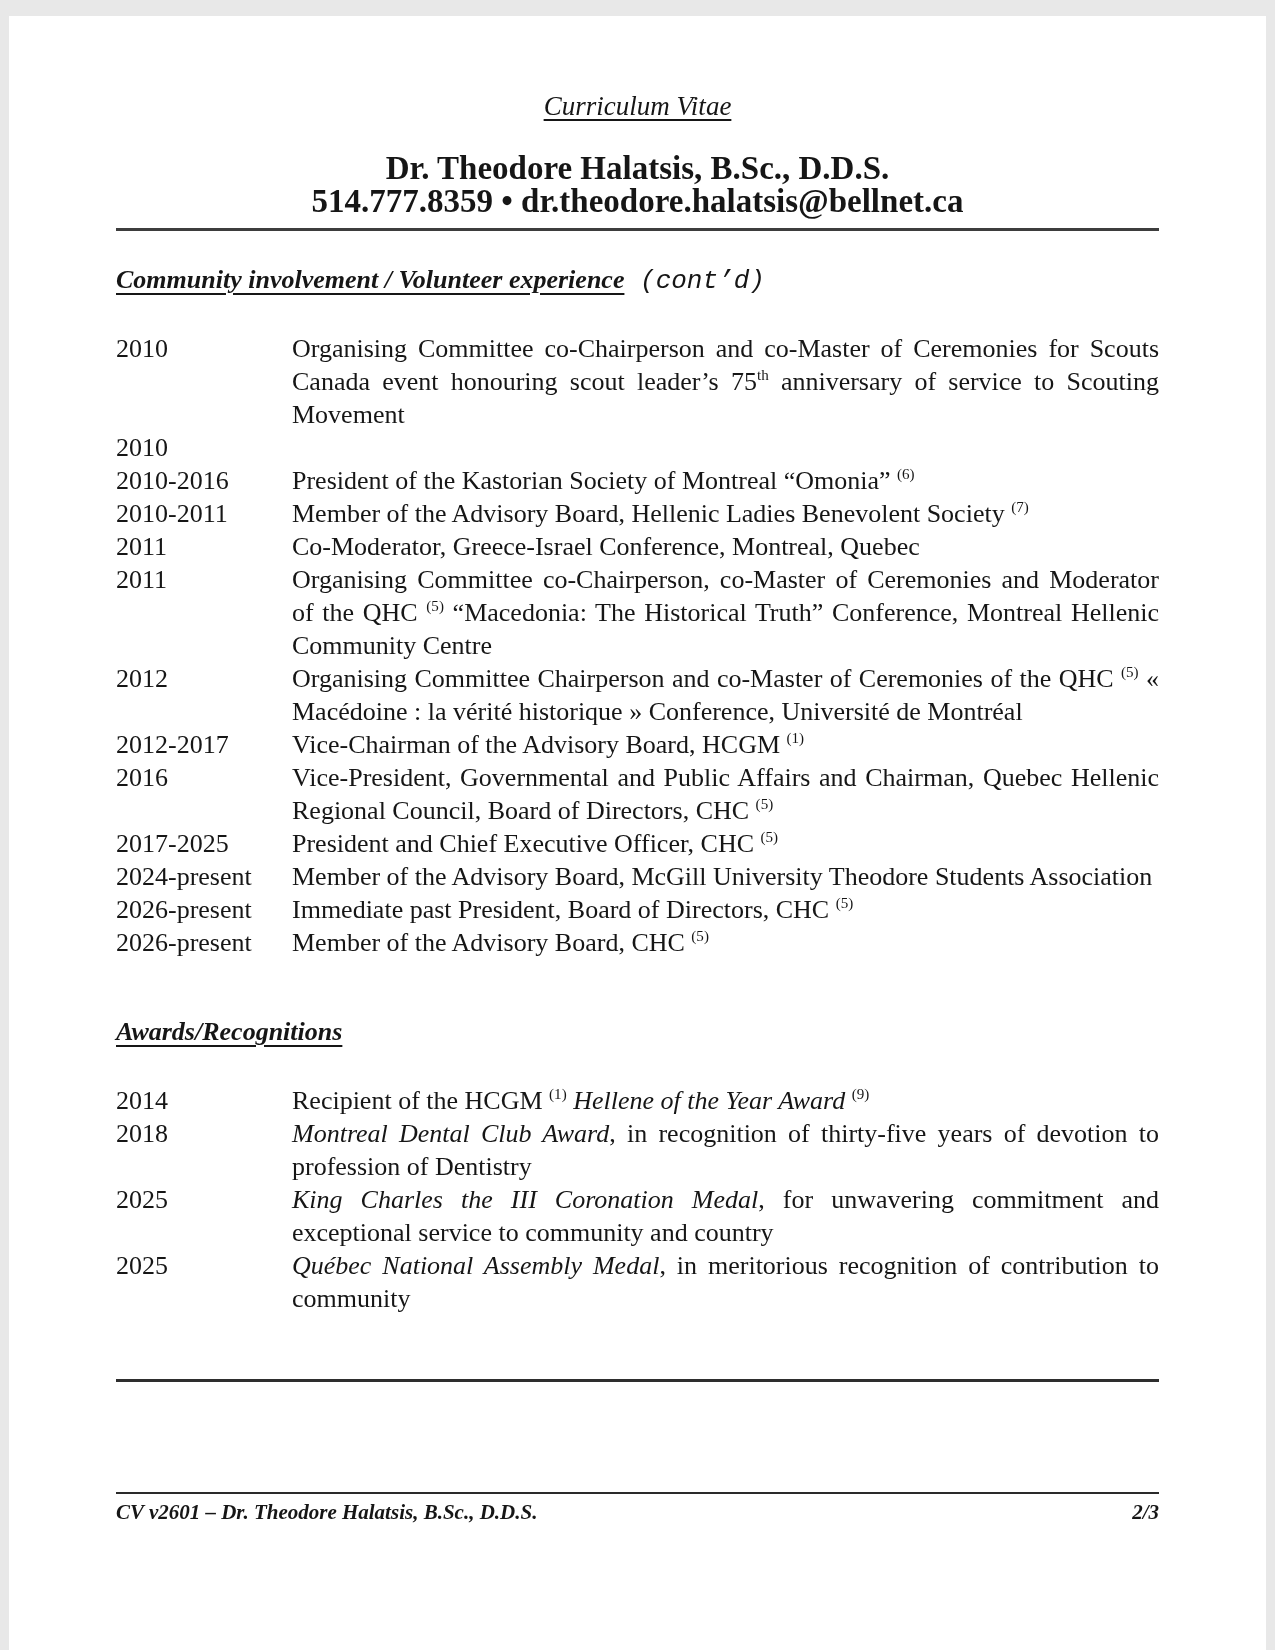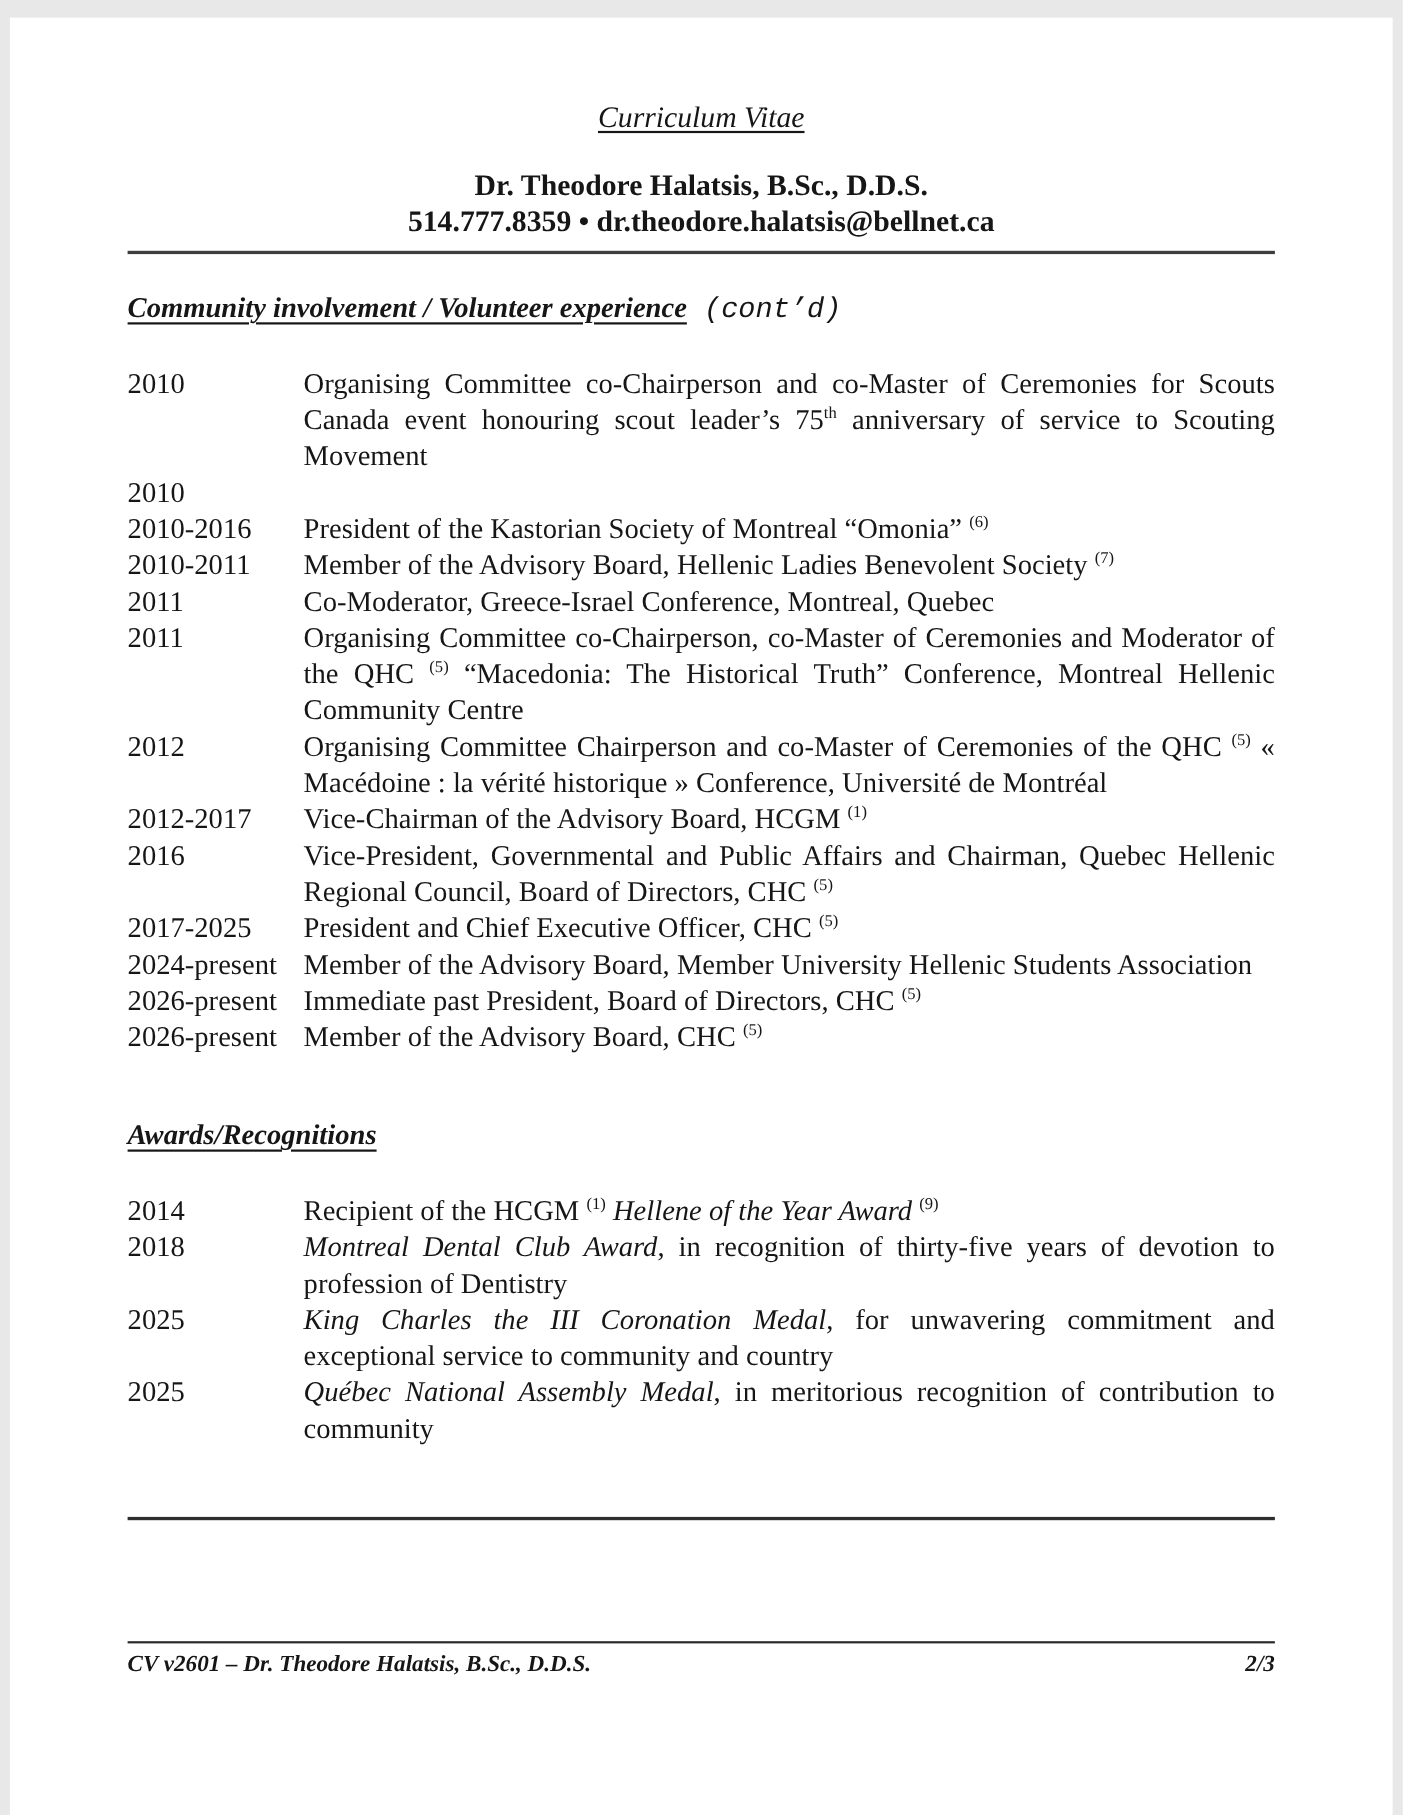--- a/index.html
+++ b/index.html
@@ -21,21 +21,21 @@
     text-align: center;
     font-style: italic;
     font-size: 27px;
     line-height: 33px;
   }
   .doc-title span {
     text-decoration: underline;
     text-decoration-thickness: 2px;
     text-underline-offset: 4px;
   }
-  .name-block { margin-top: 29px; text-align: center; font-weight: 700; font-size: 27px; }
+  .name-block { margin-top: 29px; text-align: center; font-weight: 700; font-size: 33px; }
   .name-line { line-height: 33px; }
   .contact-line { line-height: 33px; }
   .top-rule {
     margin-top: 10px;
     border: none;
     border-top: 3px solid #3d3d3d;
     height: 0;
   }
   .section-heading {
     margin-top: 32px;
@@ -46,21 +46,21 @@
     font-weight: 700;
     font-style: italic;
     text-decoration: underline;
     text-decoration-thickness: 2px;
     text-underline-offset: 5px;
   }
   .section-heading .suffix { font-style: italic; font-weight: 400; font-family: Liberation Mono, monospace; }
   .entries { margin-top: 34px; }
   .entries.awards { margin-top: 34px; }
   .awards-heading { margin-top: 56px; }
-  .entry { display: flex; align-items: flex-start; }
+  .entry { display: flex; align-items: flex-start; gap: 16px; }
   .entry .date { width: 160px; flex: 0 0 160px; }
   .entry .desc { flex: 1 1 auto; text-align: justify; }
   .entry .desc .bi { font-weight: 400; font-style: italic; }
   .entry .desc sup.sup, sup.sup {
     font-size: 0.58em;
     line-height: 0;
     position: relative;
     top: -0.05em;
     vertical-align: super;
   }
@@ -140,21 +140,21 @@
       <div class="entry">
         <div class="date">2016</div>
         <div class="desc"><span>Vice-President, Governmental and Public Affairs and Chairman, Quebec Hellenic Regional Council, Board of Directors, CHC </span><sup class="sup">(5)</sup></div>
       </div>
       <div class="entry">
         <div class="date">2017-2025</div>
         <div class="desc"><span>President and Chief Executive Officer, CHC </span><sup class="sup">(5)</sup></div>
       </div>
       <div class="entry">
         <div class="date">2024-present</div>
-        <div class="desc"><span>Member of the Advisory Board, Member University Hellenic Students Association</span></div>
+        <div class="desc"><span>Member of the Advisory Board, McGill University Theodore Students Association</span></div>
       </div>
       <div class="entry">
         <div class="date">2026-present</div>
         <div class="desc"><span>Immediate past President, Board of Directors, CHC </span><sup class="sup">(5)</sup></div>
       </div>
       <div class="entry">
         <div class="date">2026-present</div>
         <div class="desc"><span>Member of the Advisory Board, CHC </span><sup class="sup">(5)</sup></div>
       </div>
     </div>

